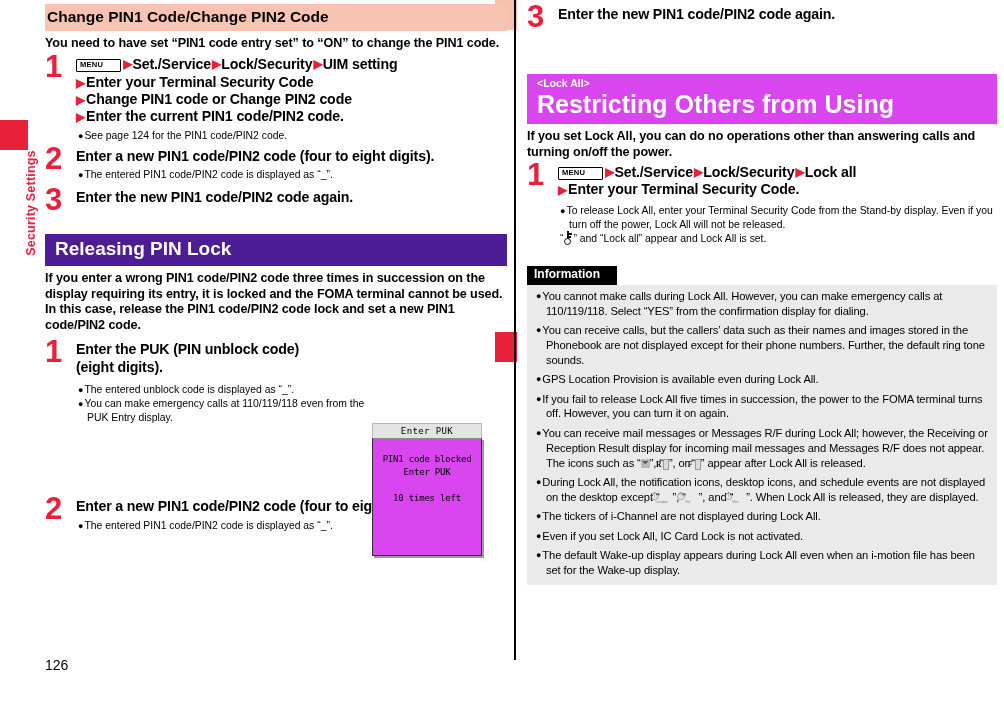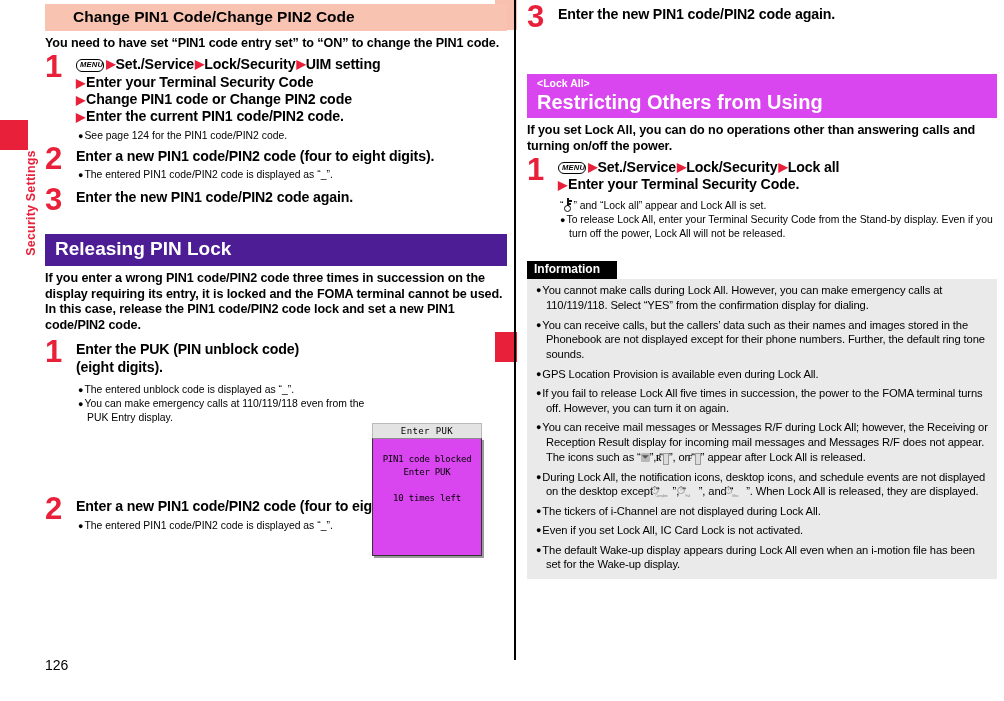--- a/index.html
+++ b/index.html
@@ -46,36 +46,36 @@
   }
 
   
   .col-left{position:absolute;left:45px;top:0;width:462px;}
   .col-right{position:absolute;left:527px;top:0;width:470px;}
 
   
   .h-peach{
     background:#f9c3b1;
     font-size:15.5px;font-weight:bold;
-    padding:4px 8px 5px 28px;
+    padding:4px 8px 5px 2px;
     margin:4px 0 0 0;
     line-height:1.15;
   }
   .h-red-block{
     background:#d946ef;
     color:#fff;
     padding:3px 8px 5px 10px;
     margin:0;
   }
   .h-red-block .kicker{
     font-size:10.5px;font-weight:bold;display:block;line-height:1.25;
     margin-bottom:1px;
   }
   .h-red-block .main{
-    font-size:20px;font-weight:bold;display:block;line-height:1.1;
+    font-size:25px;font-weight:bold;display:block;line-height:1.1;
   }
   .h-red-single{
     background:#4c1d95;color:#fff;
     font-size:19px;font-weight:bold;
     padding:4px 8px 6px 10px;
     line-height:1.15;
   }
 
   
   .intro{
@@ -105,28 +105,27 @@
     padding-left:2px;
     position:relative;
   }
   .note .bullet{color:#000;font-size:9px;margin-right:1px;}
   .note-line{display:block;text-indent:0;padding-left:9px;text-indent:-9px;}
 
   
   .menukey{
     display:inline-block;
     border:1.6px solid #000;
-    border-radius:6px;
-    padding:0px 0 1px 3px;
+    border-radius:1px;
+    padding:0px 17px 1px 3px;
     font-size:7.6px;font-weight:bold;
     line-height:1.25;
     vertical-align:2px;
     letter-spacing:0.2px;
     margin-right:1px;
-    font-style:italic;
   }
   .arrow{
     color:#e8203a;font-size:12px;
     vertical-align:1px;
     letter-spacing:-1px;
     margin:0 1px;
   }
   .arrow-lead{
     color:#e8203a;font-size:12px;
     margin-right:1px;
@@ -341,22 +340,22 @@
     <div class="step" style="margin-top:4px;">
       <div class="step-num">1</div>
       <div class="step-title">
         <span class="ln">
           <span class="menukey">MENU</span><span class="arrow">▶</span><span>Set./Service</span><span class="arrow">▶</span><span>Lock/Security</span><span class="arrow">▶</span><span>Lock all</span>
         </span>
         <span class="ind"><span class="arrow-lead">▶</span><span>Enter your Terminal Security Code.</span></span>
       </div>
 
       <div class="note" style="margin-top:5px;">
+        <span class="note-line"><span class="bullet">●</span><span>To release Lock All, enter your Terminal Security Code from the Stand-by display. Even if you turn off the power, Lock All will not be released.</span></span>
         <span class="note-line" style="padding-left:0;text-indent:0;">“<span class="ico-key"><span class="stem"></span><span class="t1"></span><span class="t2"></span><span class="bow"></span></span><span>” and “Lock all” appear and Lock All is set.</span></span>
-        <span class="note-line"><span class="bullet">●</span><span>To release Lock All, enter your Terminal Security Code from the Stand-by display. Even if you turn off the power, Lock All will not be released.</span></span>
       </div>
     </div>
 
     <div style="margin-top:18px;">
       <div class="info-head">Information</div>
       <div class="info-box">
 
         <div class="info-item"><span class="b">●</span><span>You cannot make calls during Lock All. However, you can make emergency calls at 110/119/118. Select “YES” from the confirmation display for dialing.</span></div>
 
         <div class="info-item"><span class="b">●</span><span>You can receive calls, but the callers’ data such as their names and images stored in the Phonebook are not displayed except for their phone numbers. Further, the default ring tone sounds.</span></div>

